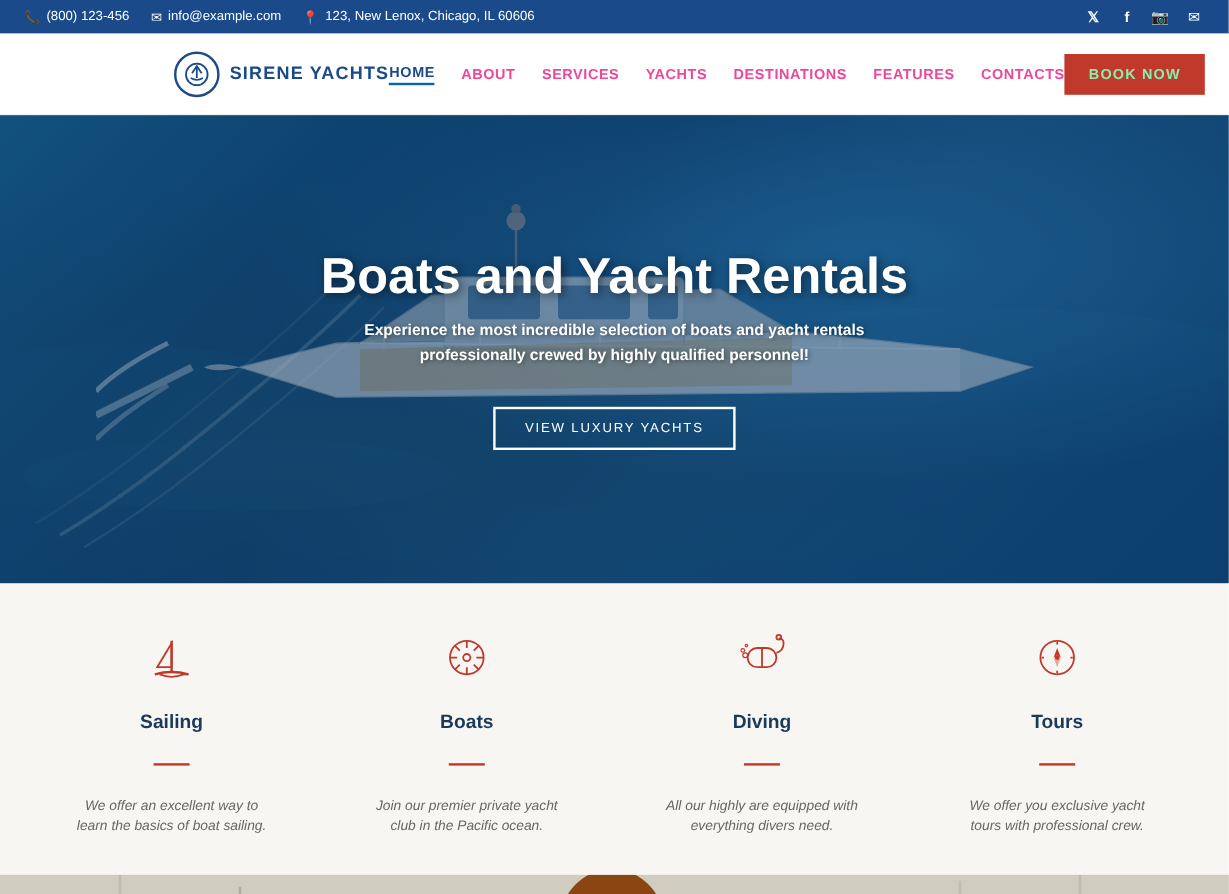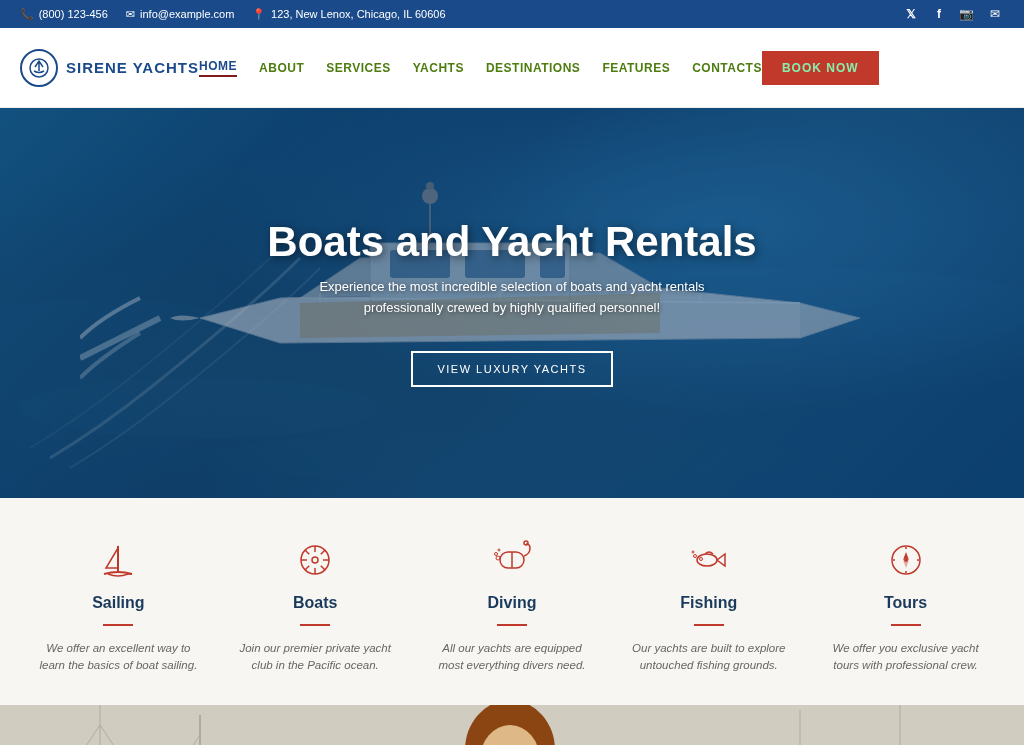--- a/index.html
+++ b/index.html
@@ -28,23 +28,23 @@
       align-items: center;
       justify-content: center;
     }
 
     
     .header {
       background: #fff;
       padding: 10px 20px;
       display: flex;
       align-items: center;
-      justify-content: flex-start;
+      justify-content: flex-end;
       border-bottom: 1px solid #eee;
-      height: 80px;
+      height: 68px;
     }
     .logo { display: flex; align-items: center; gap: 8px; }
     .logo-icon {
       width: 38px;
       height: 38px;
       border: 2px solid #1a4a8a;
       border-radius: 50%;
       display: flex;
       align-items: center;
       justify-content: center;
@@ -54,27 +54,27 @@
     .logo-text {
       font-size: 15px;
       font-weight: 700;
       color: #1a4a8a;
       letter-spacing: 1px;
       text-transform: uppercase;
     }
     .nav { display: flex; gap: 22px; align-items: center; }
     .nav a {
       text-decoration: none;
-      color: #4d7c0f;
+      color: #ec4899;
       font-size: 12px;
       font-weight: 600;
       text-transform: uppercase;
       letter-spacing: 0.5px;
     }
-    .nav a.active { color: #1a4a8a; border-bottom: 2px solid #7f1d1d; padding-bottom: 2px; }
+    .nav a.active { color: #1a4a8a; border-bottom: 2px solid #0369a1; padding-bottom: 2px; }
     .book-btn {
       background: #c0392b;
       color: #86efac;
       border: none;
       padding: 10px 20px;
       font-size: 12px;
       font-weight: 700;
       text-transform: uppercase;
       letter-spacing: 1px;
       cursor: pointer;
@@ -118,20 +118,21 @@
       line-height: 1.1;
     }
     .hero-subtitle {
       font-size: 13px;
       line-height: 1.6;
       text-shadow: 1px 1px 4px rgba(0,0,0,0.5);
       margin-bottom: 32px;
       max-width: 420px;
       margin-left: auto;
       margin-right: auto;
+      font-weight: bold;
     }
     .hero-btn {
       display: inline-block;
       border: 2px solid #fff;
       color: #fff;
       padding: 10px 24px;
       font-size: 11px;
       font-weight: 400;
       text-transform: uppercase;
       letter-spacing: 1.5px;
@@ -146,21 +147,21 @@
       display: flex;
       justify-content: space-around;
       align-items: flex-start;
     }
     .service-item {
       text-align: center;
       max-width: 160px;
       display: flex;
       flex-direction: column;
       align-items: center;
-      gap: 8px;
+      gap: 20px;
     }
     .service-icon {
       color: #c0392b;
       font-size: 36px;
       margin-bottom: 4px;
       height: 44px;
       display: flex;
       align-items: center;
       justify-content: center;
     }
@@ -345,43 +346,23 @@
         <path d="M34 18 Q40 16 40 10 Q40 6 36 6" stroke="#c0392b" stroke-width="1.5" fill="none"></path>
         <circle cx="36" cy="5" r="2" stroke="#c0392b" stroke-width="1.5" fill="none"></circle>
 
         <circle cx="8" cy="20" r="2" stroke="#c0392b" stroke-width="1" fill="none"></circle>
         <circle cx="6" cy="16" r="1.5" stroke="#c0392b" stroke-width="1" fill="none"></circle>
         <circle cx="9" cy="12" r="1" stroke="#c0392b" stroke-width="1" fill="none"></circle>
       </svg>
     </div>
     <div class="service-title">Diving</div>
     <div class="service-divider"></div>
-    <div class="service-desc">All our yachts are equipped most everything divers need.</div>
-  </div>
-
-  <div class="service-item">
-    <div class="service-icon">
-      <svg width="44" height="44" viewBox="0 0 44 44" fill="none">
-
-        <ellipse cx="20" cy="22" rx="10" ry="6" stroke="#c0392b" stroke-width="1.5" fill="none"></ellipse>
-
-        <path d="M30 22 L38 16 L38 28 Z" stroke="#c0392b" stroke-width="1.5" fill="none"></path>
-
-        <circle cx="14" cy="21" r="1.5" stroke="#c0392b" stroke-width="1" fill="none"></circle>
-
-        <path d="M18 16 Q22 12 26 16" stroke="#c0392b" stroke-width="1.5" fill="none"></path>
-
-        <circle cx="8" cy="18" r="1.5" stroke="#c0392b" stroke-width="1" fill="none"></circle>
-        <circle cx="6" cy="14" r="1" stroke="#c0392b" stroke-width="1" fill="none"></circle>
-      </svg>
-    </div>
-    <div class="service-title">Fishing</div>
-    <div class="service-divider"></div>
-    <div class="service-desc">Our yachts are built to explore untouched fishing grounds.</div>
-  </div>
+    <div class="service-desc">All our highly are equipped with everything divers need.</div>
+  </div>
+
 
   <div class="service-item">
     <div class="service-icon">
       <svg width="44" height="44" viewBox="0 0 44 44" fill="none">
 
         <circle cx="22" cy="22" r="14" stroke="#c0392b" stroke-width="1.5" fill="none"></circle>
 
         <path d="M22 14 L19 22 L22 20 L25 22 Z" fill="#c0392b"></path>
         <path d="M22 30 L25 22 L22 24 L19 22 Z" fill="#c0392b" opacity="0.4"></path>
 

